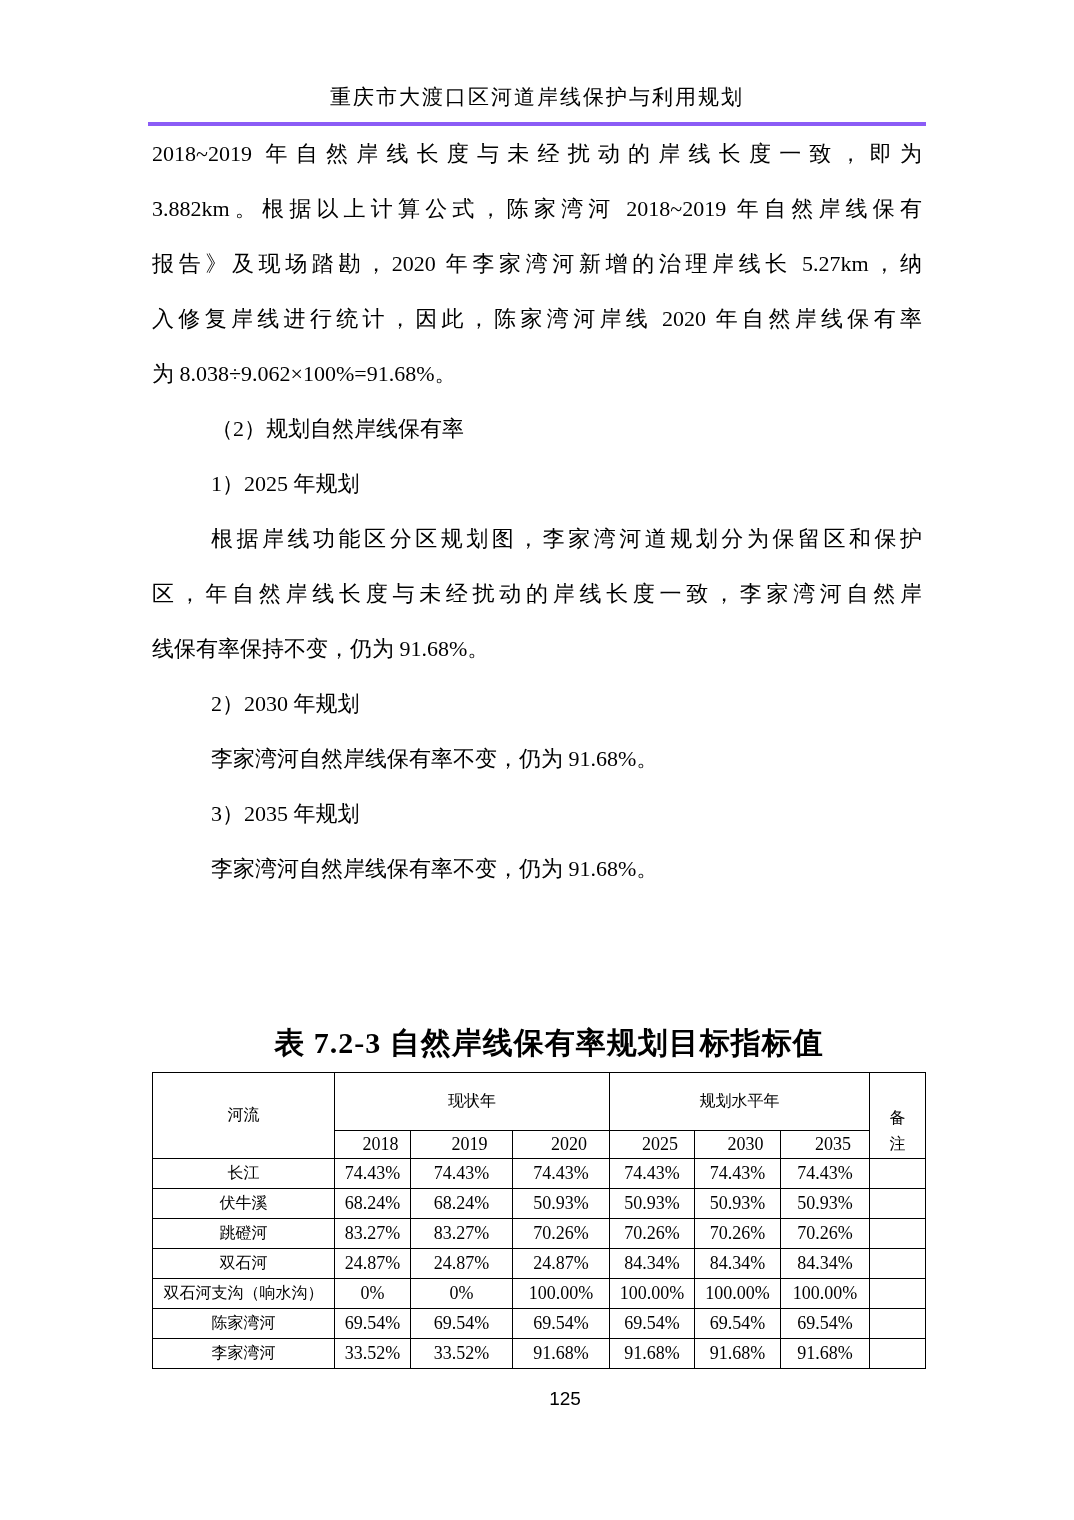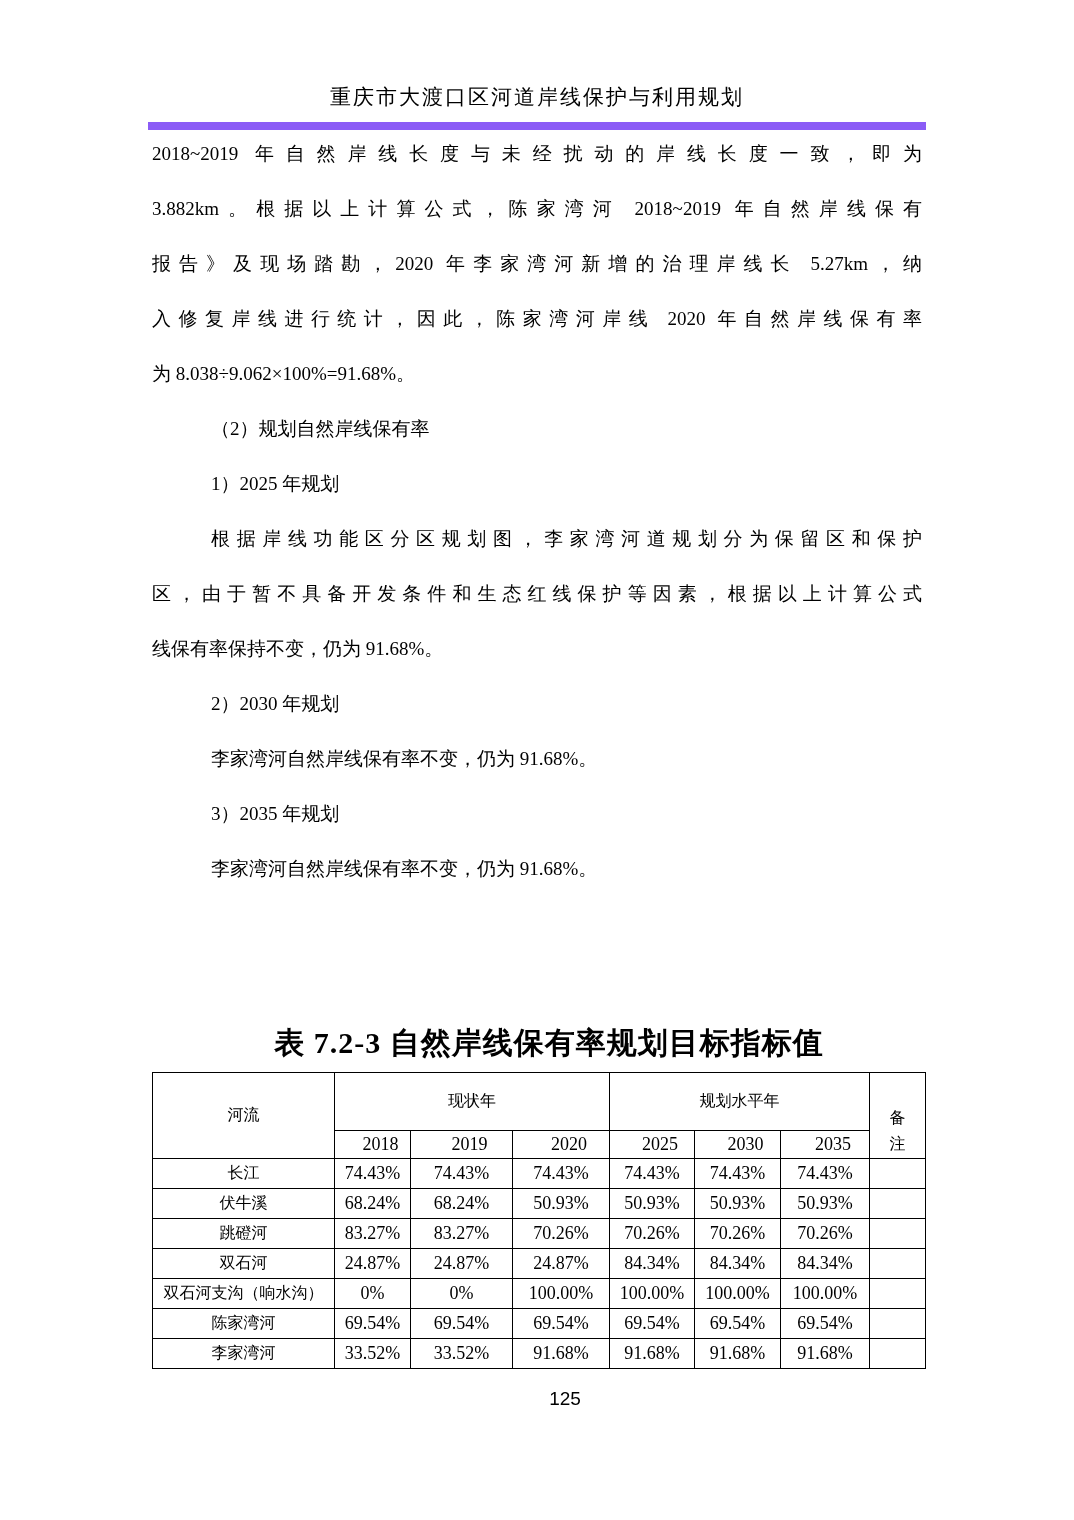--- a/index.html
+++ b/index.html
@@ -16,29 +16,29 @@
   .phead {
     position: absolute;
     left: 148px;
     top: 80px;
     width: 778px;
     text-align: center;
     font-size: 21px;
     letter-spacing: 2px;
     line-height: 34px;
     padding-bottom: 8px;
-    border-bottom: 8px solid #8b5cf6;
+    border-bottom: 4px solid #8b5cf6;
   }
   
   .body-text {
     position: absolute;
     left: 152px;
     top: 126px;
     width: 770px;
-    font-size: 19px;
+    font-size: 22px;
   }
   .line {
     height: 55px;
     line-height: 55px;
     white-space: normal;
   }
   .line.fill { text-align: justify; text-align-last: justify; }
   .line.indent { text-indent: 59px; }
   
   .tcaption {
@@ -104,21 +104,21 @@
 
   <div class="body-text">
     <div class="line fill">2018~2019 年自然岸线长度与未经扰动的岸线长度一致，即为</div>
     <div class="line fill">3.882km。根据以上计算公式，陈家湾河 2018~2019 年自然岸线保有</div>
     <div class="line fill">报告》及现场踏勘，2020 年李家湾河新增的治理岸线长 5.27km，纳</div>
     <div class="line fill">入修复岸线进行统计，因此，陈家湾河岸线 2020 年自然岸线保有率</div>
     <div class="line">为 8.038÷9.062×100%=91.68%。</div>
     <div class="line indent">（2）规划自然岸线保有率</div>
     <div class="line indent">1）2025 年规划</div>
     <div class="line fill indent">根据岸线功能区分区规划图，李家湾河道规划分为保留区和保护</div>
-    <div class="line fill">区，由于暂不具备开发条件和生态红线保护等因素，根据以上计算公式</div>
+    <div class="line fill">区，年自然岸线长度与未经扰动的岸线长度一致，李家湾河自然岸</div>
     <div class="line">线保有率保持不变，仍为 91.68%。</div>
     <div class="line indent">2）2030 年规划</div>
     <div class="line indent">李家湾河自然岸线保有率不变，仍为 91.68%。</div>
     <div class="line indent">3）2035 年规划</div>
     <div class="line indent">李家湾河自然岸线保有率不变，仍为 91.68%。</div>
   </div>
 
   <div class="tcaption">表 7.2-3 自然岸线保有率规划目标指标值</div>
 
   <table class="indicator">

